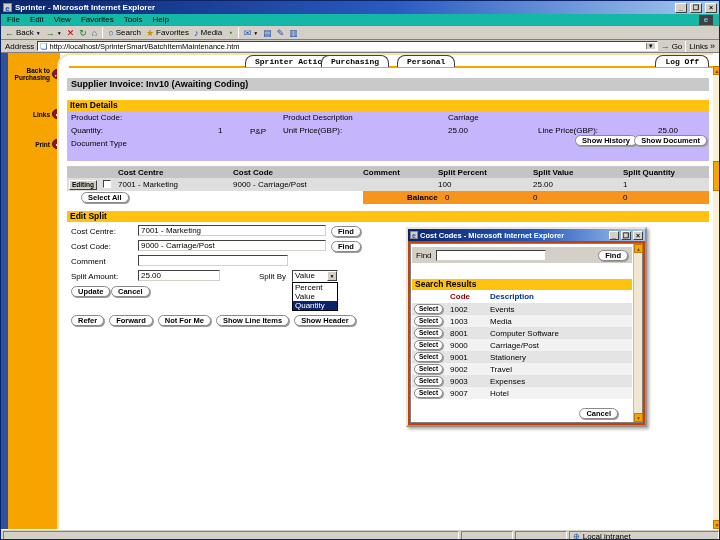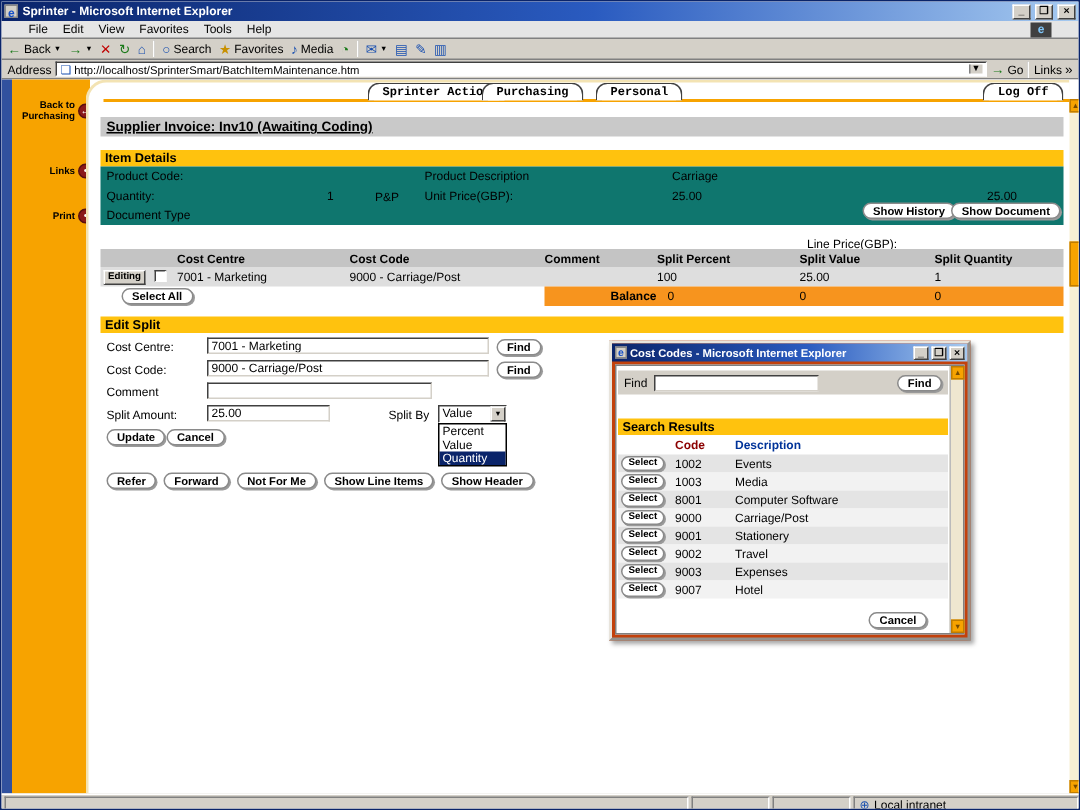--- a/index.html
+++ b/index.html
@@ -4,21 +4,21 @@
 <style>
   *{margin:0;padding:0;box-sizing:border-box;font-family:"Liberation Sans",sans-serif;}
   body{width:720px;height:540px;background:#d4d0c8;overflow:hidden;}
   .screen{position:relative;width:720px;height:540px;background:#fff;border:1px solid #0a246a;overflow:hidden;}
 
   
   .titlebar{position:absolute;left:0;top:0;width:100%;height:13px;background:linear-gradient(90deg,#0a246a,#2a5bc0 55%,#a6caf0);display:flex;align-items:center;gap:3px;padding:0 2px;color:#fff;font-size:8px;font-weight:bold;}
   .titlebar .appicon{width:9px;height:9px;background:#d4d0c8;color:#1650c8;font-size:8px;line-height:9px;text-align:center;font-weight:bold;border:1px solid #888;}
   .titlebar .spacer{flex:1;}
   .winbtn{width:12px;height:10px;background:#d4d0c8;border:1px solid;border-color:#fff #404040 #404040 #fff;font-size:7px;line-height:8px;text-align:center;color:#000;font-weight:bold;}
-  .menubar{position:absolute;left:0;top:13px;width:100%;height:12px;background:#e5e5e5;border-bottom:1px solid #808080;display:flex;align-items:center;gap:10px;padding:0 18px;font-size:8px;}
+  .menubar{position:absolute;left:0;top:13px;width:100%;height:12px;background:#14b8a6;border-bottom:1px solid #808080;display:flex;align-items:center;gap:10px;padding:0 6px;font-size:8px;}
   .menubar .ielogo{margin-left:auto;width:14px;height:10px;background:#404040;color:#7ec4f7;font-size:8px;font-weight:bold;text-align:center;line-height:10px;}
   .toolbar{position:absolute;left:0;top:25px;width:100%;height:14px;background:#d4d0c8;border-bottom:1px solid #808080;display:flex;align-items:center;gap:5px;padding:0 4px;font-size:8px;}
   .tbtn{display:flex;align-items:center;gap:2px;color:#000;}
   .tbtn .ico{font-size:9px;line-height:10px;}
   .ico.green{color:#1a7a1a;} .ico.red{color:#c00000;} .ico.blue{color:#1a50b0;} .ico.gold{color:#c89000;}
   .tsep{width:1px;height:11px;background:#808080;border-right:1px solid #fff;}
   .addressbar{position:absolute;left:0;top:39px;width:100%;height:13px;background:#d4d0c8;border-bottom:1px solid #808080;display:flex;align-items:center;gap:3px;padding:0 4px;font-size:8px;}
   .addressbar .urlbox{flex:1;height:10px;background:#fff;border:1px solid;border-color:#404040 #fff #fff #404040;display:flex;align-items:center;font-size:7.5px;padding:0 2px;gap:2px;}
   .urlbox .pageico{color:#1a50b0;font-size:8px;}
   .urlbox .url{flex:1;white-space:nowrap;overflow:hidden;}
@@ -40,22 +40,22 @@
   
   .pill{display:inline-block;background:#fff;border:1px solid #8a8a8a;border-radius:8px;box-shadow:1px 1px 0 #9a9a9a;font-size:7.5px;font-weight:bold;line-height:9px;padding:0 6px;white-space:nowrap;}
   .goldbar{position:absolute;left:8px;width:642px;height:11px;background:#ffc20e;font-size:8.5px;font-weight:bold;line-height:11px;padding-left:3px;}
   .tbox{background:#fff;border:1px solid;border-color:#404040 #d4d0c8 #d4d0c8 #404040;font-size:8px;height:11px;padding:0 2px;line-height:9px;}
   .lbl{position:absolute;font-size:8px;white-space:nowrap;}
   .val{position:absolute;font-size:8px;white-space:nowrap;}
   .minibtn{background:#d4d0c8;border:1px solid;border-color:#fff #404040 #404040 #fff;font-size:6.5px;font-weight:bold;line-height:8px;padding:0 2px;}
   .chk{width:8px;height:8px;background:#fff;border:1px solid;border-color:#404040 #fff #fff #404040;}
 
   
-  .pagetitle{position:absolute;left:8px;top:23px;width:642px;height:13px;background:#c9c9c9;font-size:9px;font-weight:bold;line-height:13px;padding-left:4px;text-decoration:underline;}
-  .itemgrid{position:absolute;left:8px;top:56px;width:642px;height:39px;background:#0f766e;}
+  .pagetitle{position:absolute;left:8px;top:23px;width:642px;height:13px;background:#c9c9c9;font-size:9px;font-weight:bold;line-height:13px;padding-left:4px;}
+  .itemgrid{position:absolute;left:8px;top:56px;width:642px;height:50px;background:#c4b5fd;}
   .shead{position:absolute;left:8px;top:111px;width:642px;height:12px;background:#c4c4c4;font-weight:bold;}
   .shead .lbl{font-weight:bold;top:2px;}
   .srow{position:absolute;left:8px;top:123px;width:642px;height:13px;background:#dedede;}
   .sfoot{position:absolute;left:8px;top:136px;width:642px;height:13px;}
   .balance{position:absolute;left:296px;right:0;top:0;height:13px;background:#f7941e;}
   .frow{position:absolute;left:8px;width:642px;height:14px;}
   .ddlist{position:absolute;left:225px;top:12px;width:46px;background:#fff;border:1px solid #000;z-index:5;}
   .ddopt{font-size:8px;line-height:9px;padding:0 2px;}
   .ddopt.sel{background:#0a246a;color:#fff;}
   .selectbox{position:absolute;left:225px;top:0;width:46px;height:12px;background:#fff;border:1px solid;border-color:#404040 #fff #fff #404040;font-size:8px;line-height:10px;display:flex;}
@@ -218,21 +218,21 @@
       <div class="goldbar" style="top:45px;">Item Details</div>
       <div class="itemgrid">
         <span class="lbl" style="left:4px;top:2px;">Product Code:</span>
         <span class="val" style="left:151px;top:16px;padding-left:32px;">P&amp;P</span>
         <span class="lbl" style="left:216px;top:2px;">Product Description</span>
         <span class="val" style="left:381px;top:2px;">Carriage</span>
         <span class="lbl" style="left:4px;top:15px;">Quantity:</span>
         <span class="val" style="left:151px;top:15px;">1</span>
         <span class="lbl" style="left:216px;top:15px;">Unit Price(GBP):</span>
         <span class="val" style="left:381px;top:15px;">25.00</span>
-        <span class="lbl" style="left:471px;top:15px;margin-top:32px;">Line Price(GBP):</span>
+        <span class="lbl" style="left:471px;top:15px;">Line Price(GBP):</span>
         <span class="val" style="left:591px;top:15px;">25.00</span>
         <span class="lbl" style="left:4px;top:28px;">Document Type</span>
         <span class="pill" style="position:absolute;right:72px;top:24px;">Show History</span>
         <span class="pill" style="position:absolute;right:2px;top:24px;">Show Document</span>
       </div>
 
       <div class="shead">
         <span class="lbl" style="left:51px;">Cost Centre</span>
         <span class="lbl" style="left:166px;">Cost Code</span>
         <span class="lbl" style="left:296px;">Comment</span>

